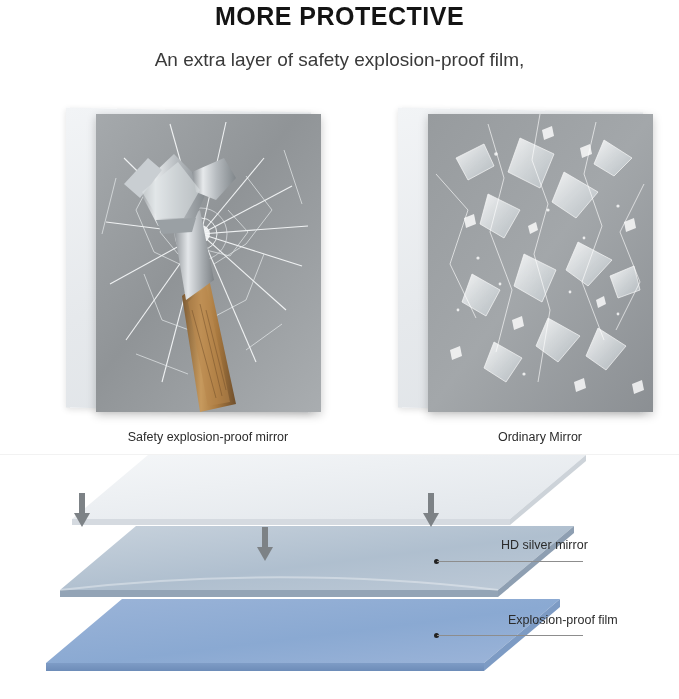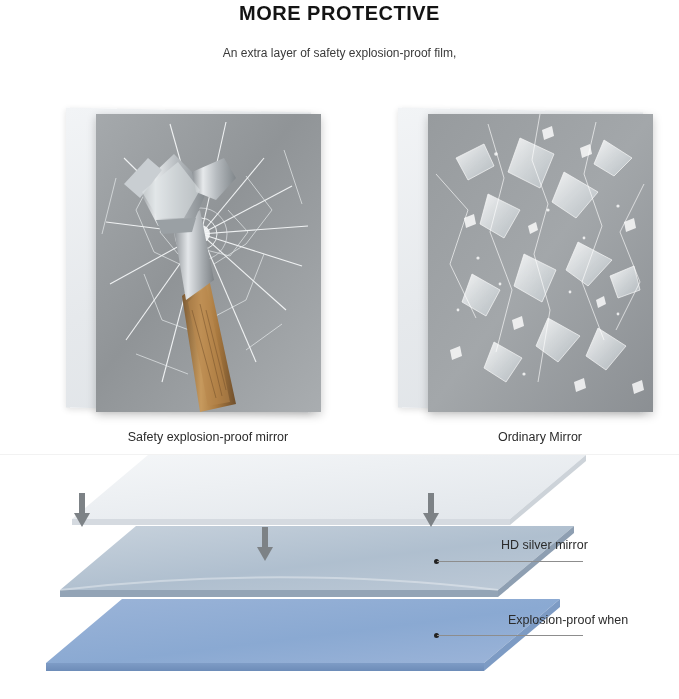--- a/index.html
+++ b/index.html
@@ -23,28 +23,28 @@
 
   
   .header {
     position: absolute;
     top: 0;
     left: 0;
     width: 679px;
     text-align: center;
   }
   .title {
-    font-size: 20px;
+    font-size: 25px;
     font-weight: bold;
     letter-spacing: 0.5px;
     margin-top: 2px;
     color: #141414;
   }
   .subtitle {
-    font-size: 12px;
+    font-size: 19px;
     color: #3a3a3a;
     margin-top: 18px;
     line-height: 21px;
   }
   .subtitle div { white-space: nowrap; }
 
   
   .panels {
     position: absolute;
     top: 110px;
@@ -365,16 +365,16 @@
       </g>
     </svg>
 
     
     <span class="dot dot-hd" style="top:104px;left:434px;"></span>
     <span class="leader leader-hd" style="top:106px;left:437px;"></span>
     <span class="layer-label label-hd" style="top:83px;left:501px;">HD silver mirror</span>
 
     <span class="dot dot-epf" style="top:178px;left:434px;"></span>
     <span class="leader leader-epf" style="top:180px;left:437px;"></span>
-    <span class="layer-label label-epf" style="top:158px;left:508px;">Explosion-proof when</span>
+    <span class="layer-label label-epf" style="top:158px;left:508px;">Explosion-proof film</span>
   </div>
 
 </div>
 
 </body></html>

